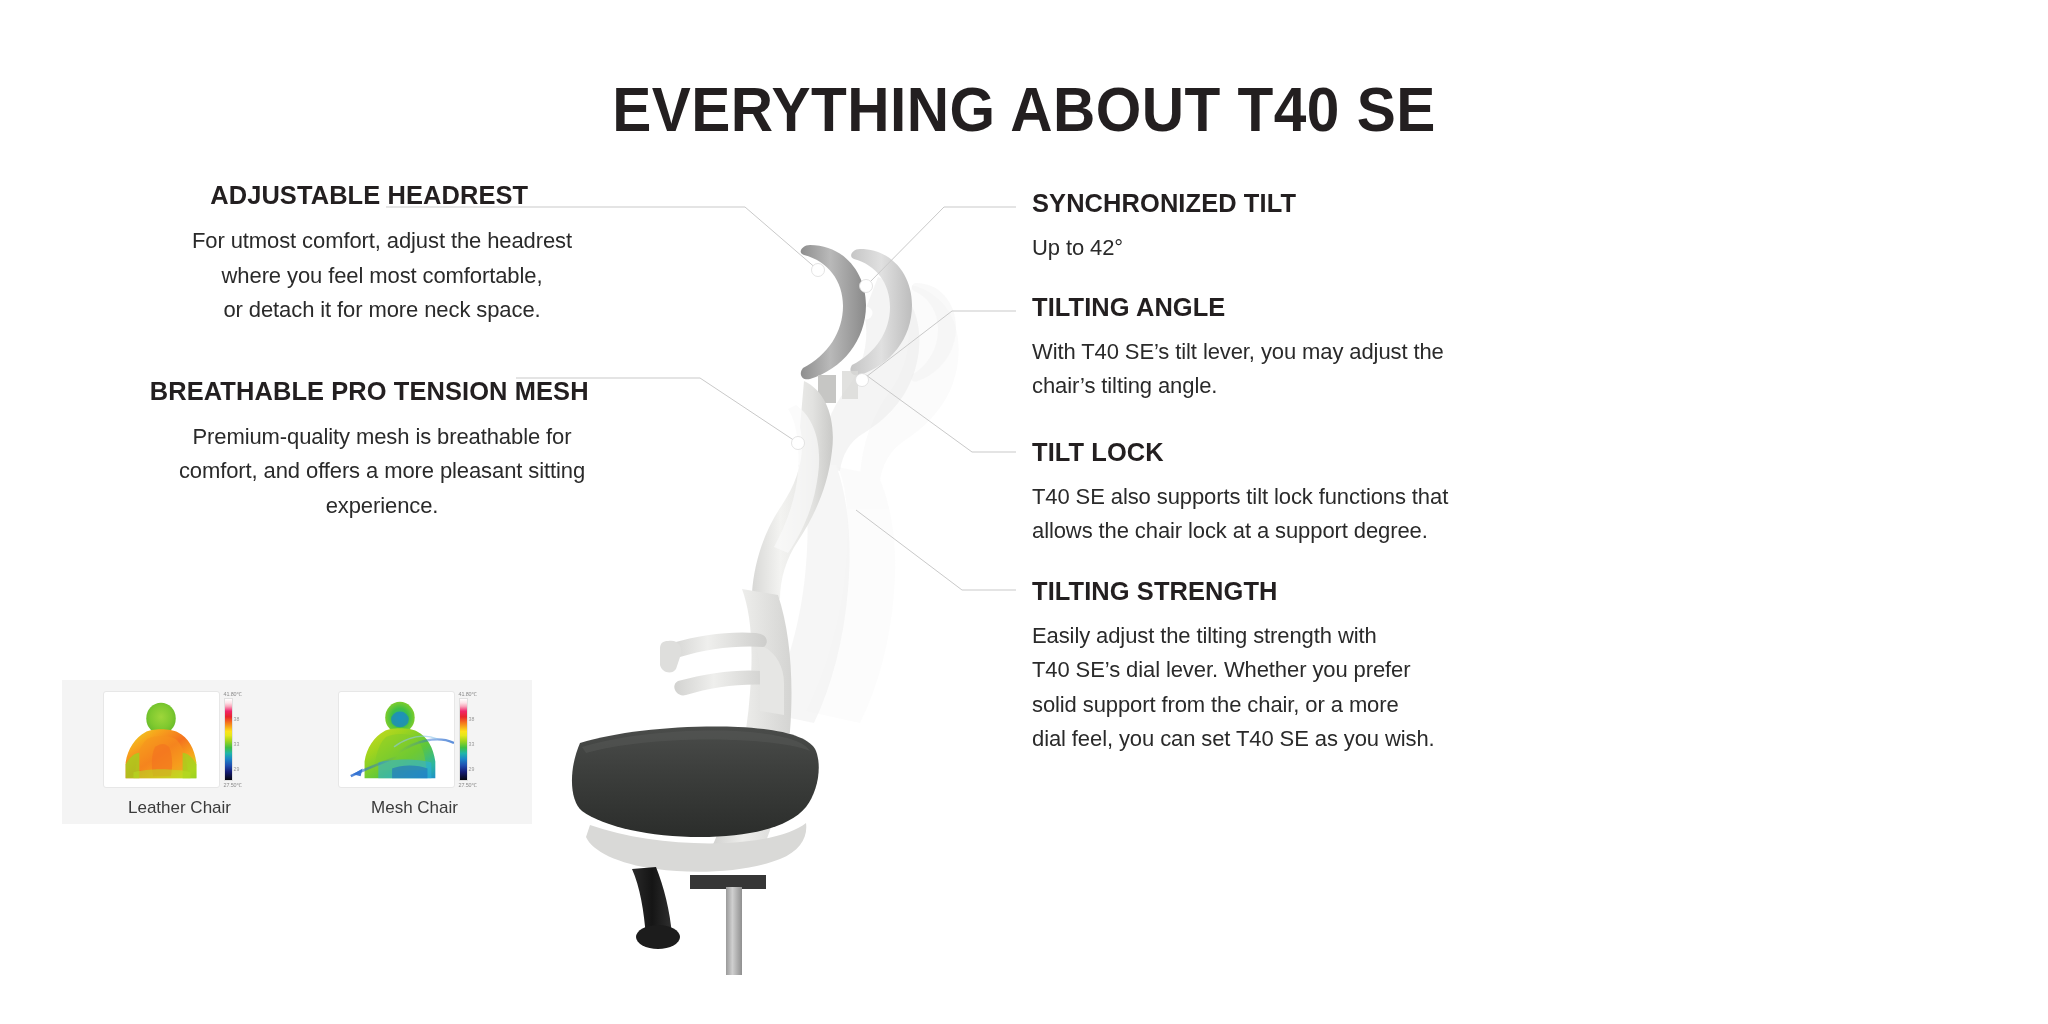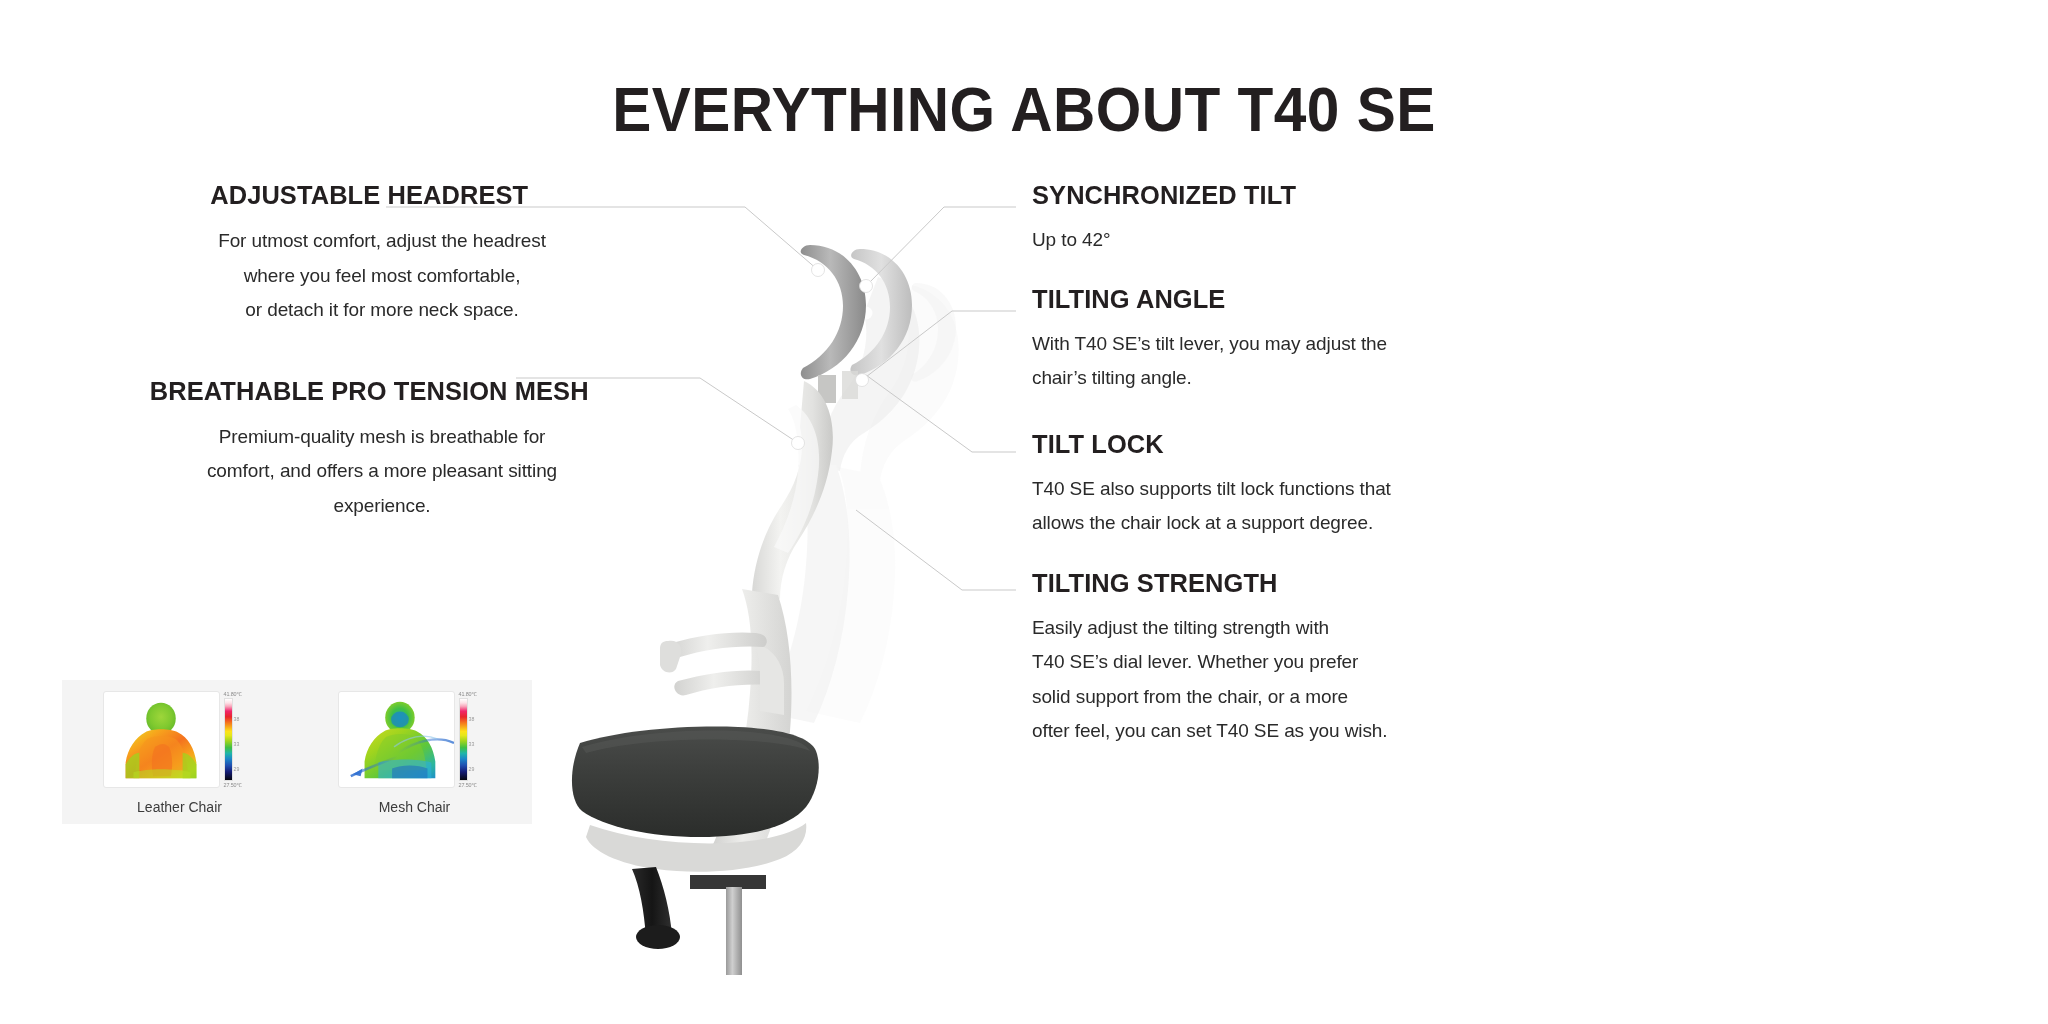--- a/index.html
+++ b/index.html
@@ -34,33 +34,33 @@
 
   .f-head {
     font-size:26.5px; line-height:30px;
     font-weight:bold; letter-spacing:0.1px;
     color:#231f20;
     white-space:nowrap;
     transform:scaleX(0.96);
     transform-origin:left center;
   }
   .f-body {
-    font-size:19px; line-height:34.5px;
+    font-size:22px; line-height:34.5px;
     font-weight:normal; color:#2a2a2a;
     letter-spacing:-0.1px;
   }
 
   
   #left-column .f1 .f-head { margin-bottom:14px; }
   #left-column .f2 { margin-top:48px; }
   #left-column .f2 .f-head { margin-bottom:14px; }
 
   
   #right-column .f-head { margin-bottom:13px; }
-  #right-column .rf1 { margin-top:0px; }
+  #right-column .rf1 { margin-top:8px; }
   #right-column .rf2 { margin-top:26px; }
   #right-column .rf3 { margin-top:33px; }
   #right-column .rf4 { margin-top:27px; }
 
   
   #leaders { position:absolute; left:0; top:0; width:2048px; height:1024px;
              pointer-events:none; }
 
   
   #thermal-panel {
@@ -97,21 +97,21 @@
       #9fd41e 52%, #3fbf45 60%, #1fb6a8 67%,
       #1b86c8 74%, #1f4fb0 82%, #141b74 90%, #05060f 100%);
     border:1px solid #e0e0e0;
   }
   .scale-ticks {
     position:relative; width:18px; height:100%;
     font-size:5.2px; color:#9a9a9a;
   }
   .scale-ticks span { position:absolute; left:1px; white-space:nowrap; }
   .thermal-label {
-    margin-top:11px; font-size:14px; line-height:17px;
+    margin-top:11px; font-size:17px; line-height:17px;
     color:#3b3b3b; font-weight:normal;
   }
 
   
   .body-svg { position:absolute; left:0; top:0; width:100%; height:100%; }
 
   
   #chair { position:absolute; left:560px; top:175px; width:480px; height:800px; }
 </style>
 </head>
@@ -414,17 +414,17 @@
       <div>allows the chair lock at a support degree.</div>
     </div>
   </div>
 
   <div class="feature rf4">
     <div class="f-head">TILTING STRENGTH</div>
     <div class="f-body">
       <div>Easily adjust the tilting strength with</div>
       <div>T40 SE’s dial lever. Whether you prefer</div>
       <div>solid support from the chair, or a more</div>
-      <div>ofter feel, you can set T40 SE as you wish.</div>
+      <div>dial feel, you can set T40 SE as you wish.</div>
     </div>
   </div>
 
 </div>
 
 </body></html>

